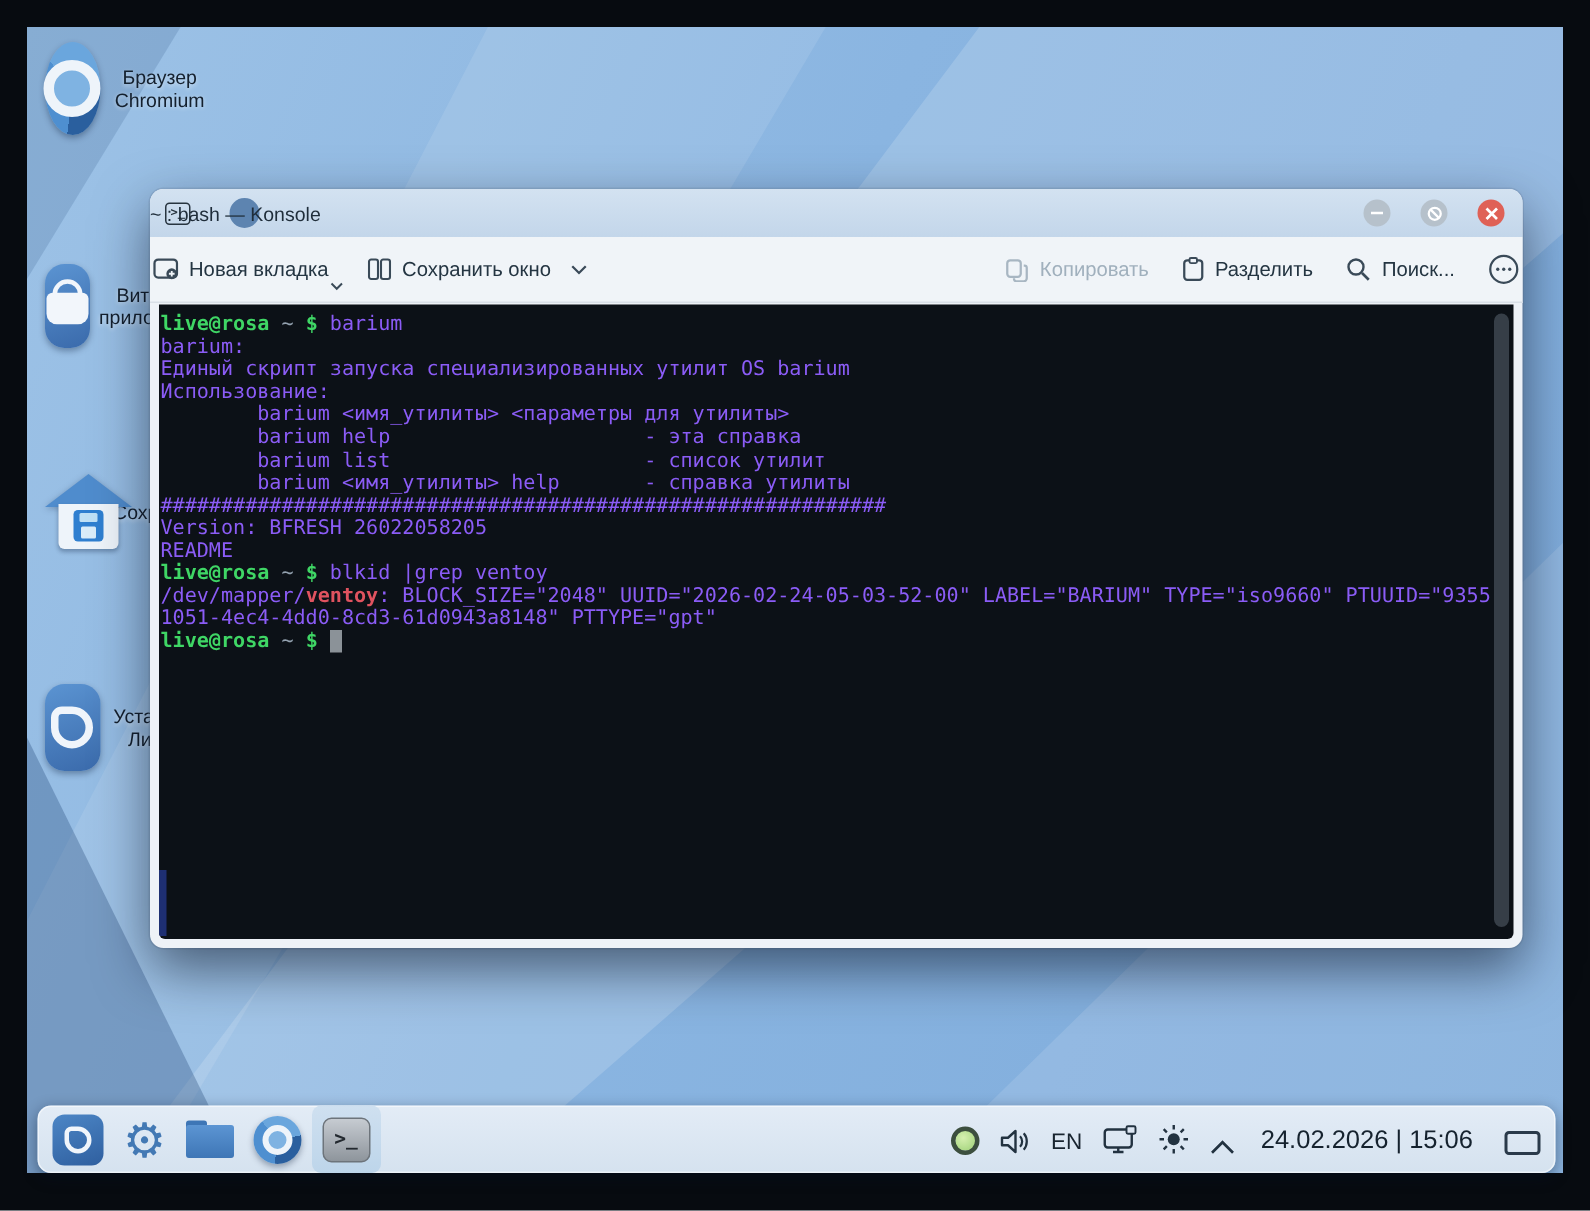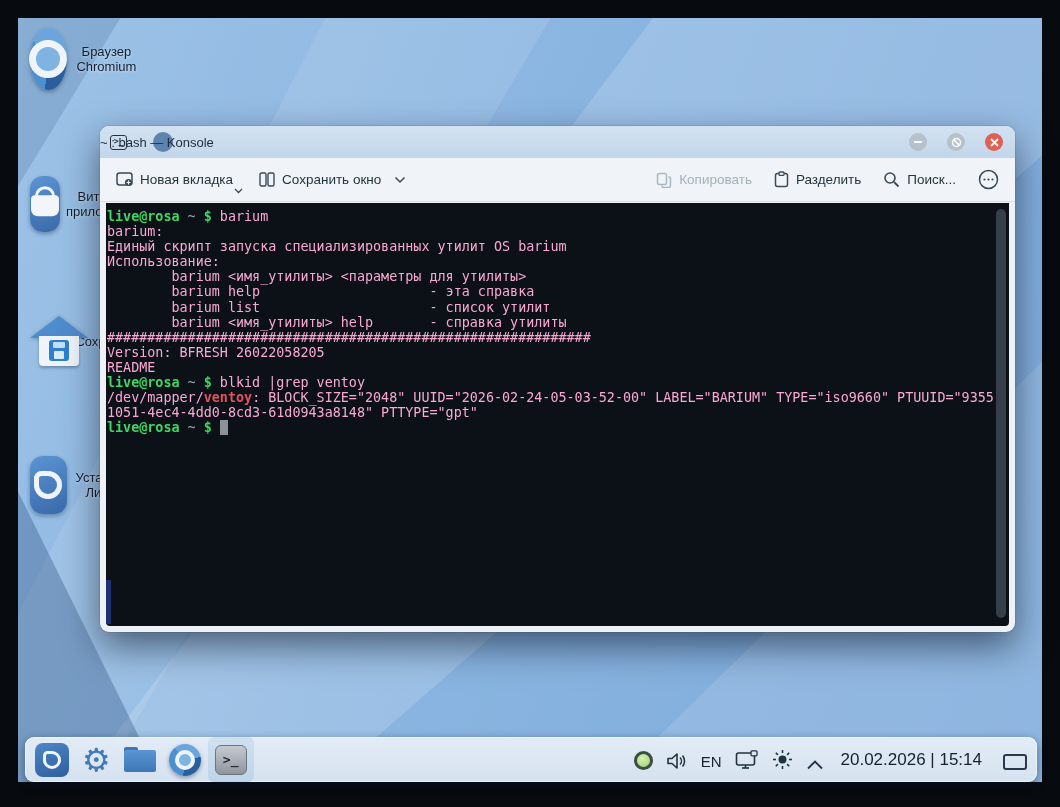--- a/index.html
+++ b/index.html
@@ -52,36 +52,36 @@
     color:#27343f; font-family:"DejaVu Sans Mono",monospace; font-size:8px; font-weight:bold;
     line-height:11px; text-align:center; }
   .kt-dot { width:20px; height:20px; border-radius:50%; background:#5d84b0; margin-left:26px; }
   .kt-text { position:absolute; left:0; right:0; text-align:left; font-size:13px; color:#1f2d3a; }
   .kt-btns { position:absolute; right:12px; top:50%; transform:translateY(-50%); display:flex; gap:20px; }
   .wbtn { width:18px; height:18px; border-radius:50%; display:flex; align-items:center; justify-content:center; }
   .wbtn.gray { background:#b6c1cb; }
   .wbtn.red { background:#df6156; }
 
   .ktoolbar { height:44px; background:#f0f4f8; border-bottom:1px solid #d9e0e7;
-    display:flex; align-items:center; padding:0 16px; gap:26px; }
+    display:flex; align-items:center; padding:0 2px; gap:26px; }
   .tb-btn { display:flex; align-items:center; gap:7px; font-size:13.5px; color:#243542; position:relative; }
   .tb-btn.disabled { color:#a0b0bd; }
   .tb-spacer { flex:1; }
   .tb-group-right { display:flex; align-items:center; gap:22px; }
   .mini-chev { position:absolute; right:-10px; bottom:-7px; }
 
   .kview-frame { position:absolute; left:6px; right:6px; top:77px; bottom:6px;
     background:#0c1117; border-radius:0 0 4px 4px; overflow:hidden; }
   .term { position:absolute; inset:0; padding:6px 14px 0 1px;
     font-family:"DejaVu Sans Mono",monospace; font-size:13.4px; line-height:15.1px; white-space:pre; }
   .term-line { white-space:pre; }
   .pg { color:#3fd665; font-weight:bold; }
   .pt { color:#93a1af; }
   .pg2 { color:#3fd665; font-weight:bold; }
-  .tx { color:#f9a8d4; }
+  .tx { color:#8b5cf6; }
   .rd { color:#e0535f; font-weight:bold; }
   .cur { background:#8b9298; }
   .kscrollbar { position:absolute; right:3px; top:6px; bottom:8px; width:10px;
     background:#363e47; border-radius:5px; }
   .kmark { position:absolute; left:0; bottom:2px; width:5px; height:44px; background:#1e2f72; }
 
   
   .panel { position:absolute; left:25px; top:737px; width:1012px; height:45px; border-radius:9px;
     background:linear-gradient(#e3ecf6,#d5e2ef); box-shadow:0 3px 10px rgba(5,15,35,.45), inset 0 0 0 1px rgba(255,255,255,.55);
     display:flex; align-items:center; padding:0 10px; }
@@ -271,16 +271,16 @@
           <line x1="17" y1="10.5" x2="20" y2="10.5"></line>
           <line x1="3.8" y1="3.8" x2="5.9" y2="5.9"></line>
           <line x1="15.1" y1="15.1" x2="17.2" y2="17.2"></line>
           <line x1="3.8" y1="17.2" x2="5.9" y2="15.1"></line>
           <line x1="15.1" y1="5.9" x2="17.2" y2="3.8"></line>
         </g>
       </svg>
     <svg class="tray-svg" width="18" height="10" viewBox="0 0 18 10">
         <path d="M2 8.5 L9 1.5 L16 8.5" fill="none" stroke="#223240" stroke-width="1.8"></path>
       </svg>
-    <span class="p-clock">20.02.2026 | 15:14</span>
+    <span class="p-clock">24.02.2026 | 15:06</span>
     <div class="p-showdesk"></div>
   </div>
 </div>
 
 </body></html>

